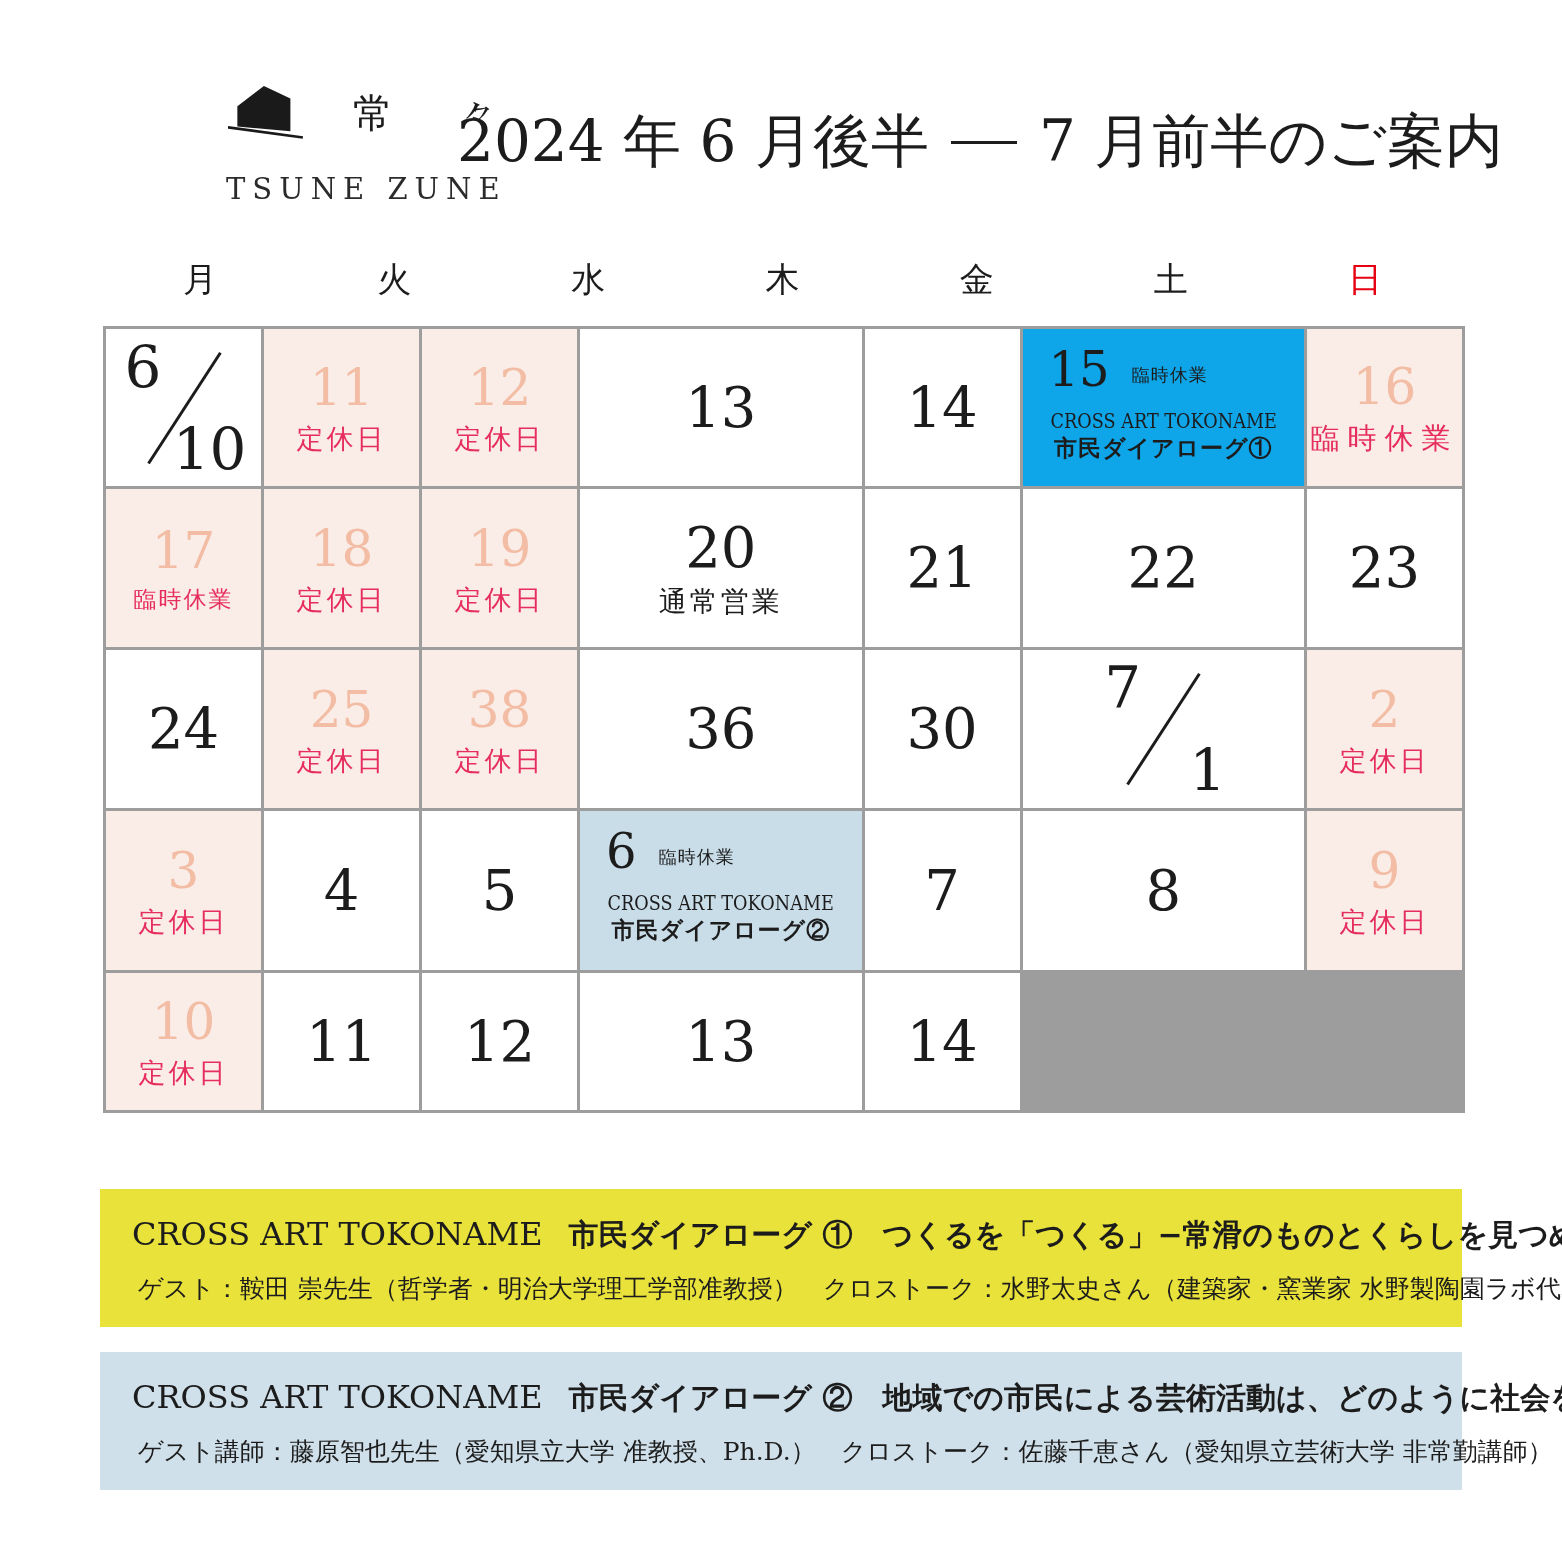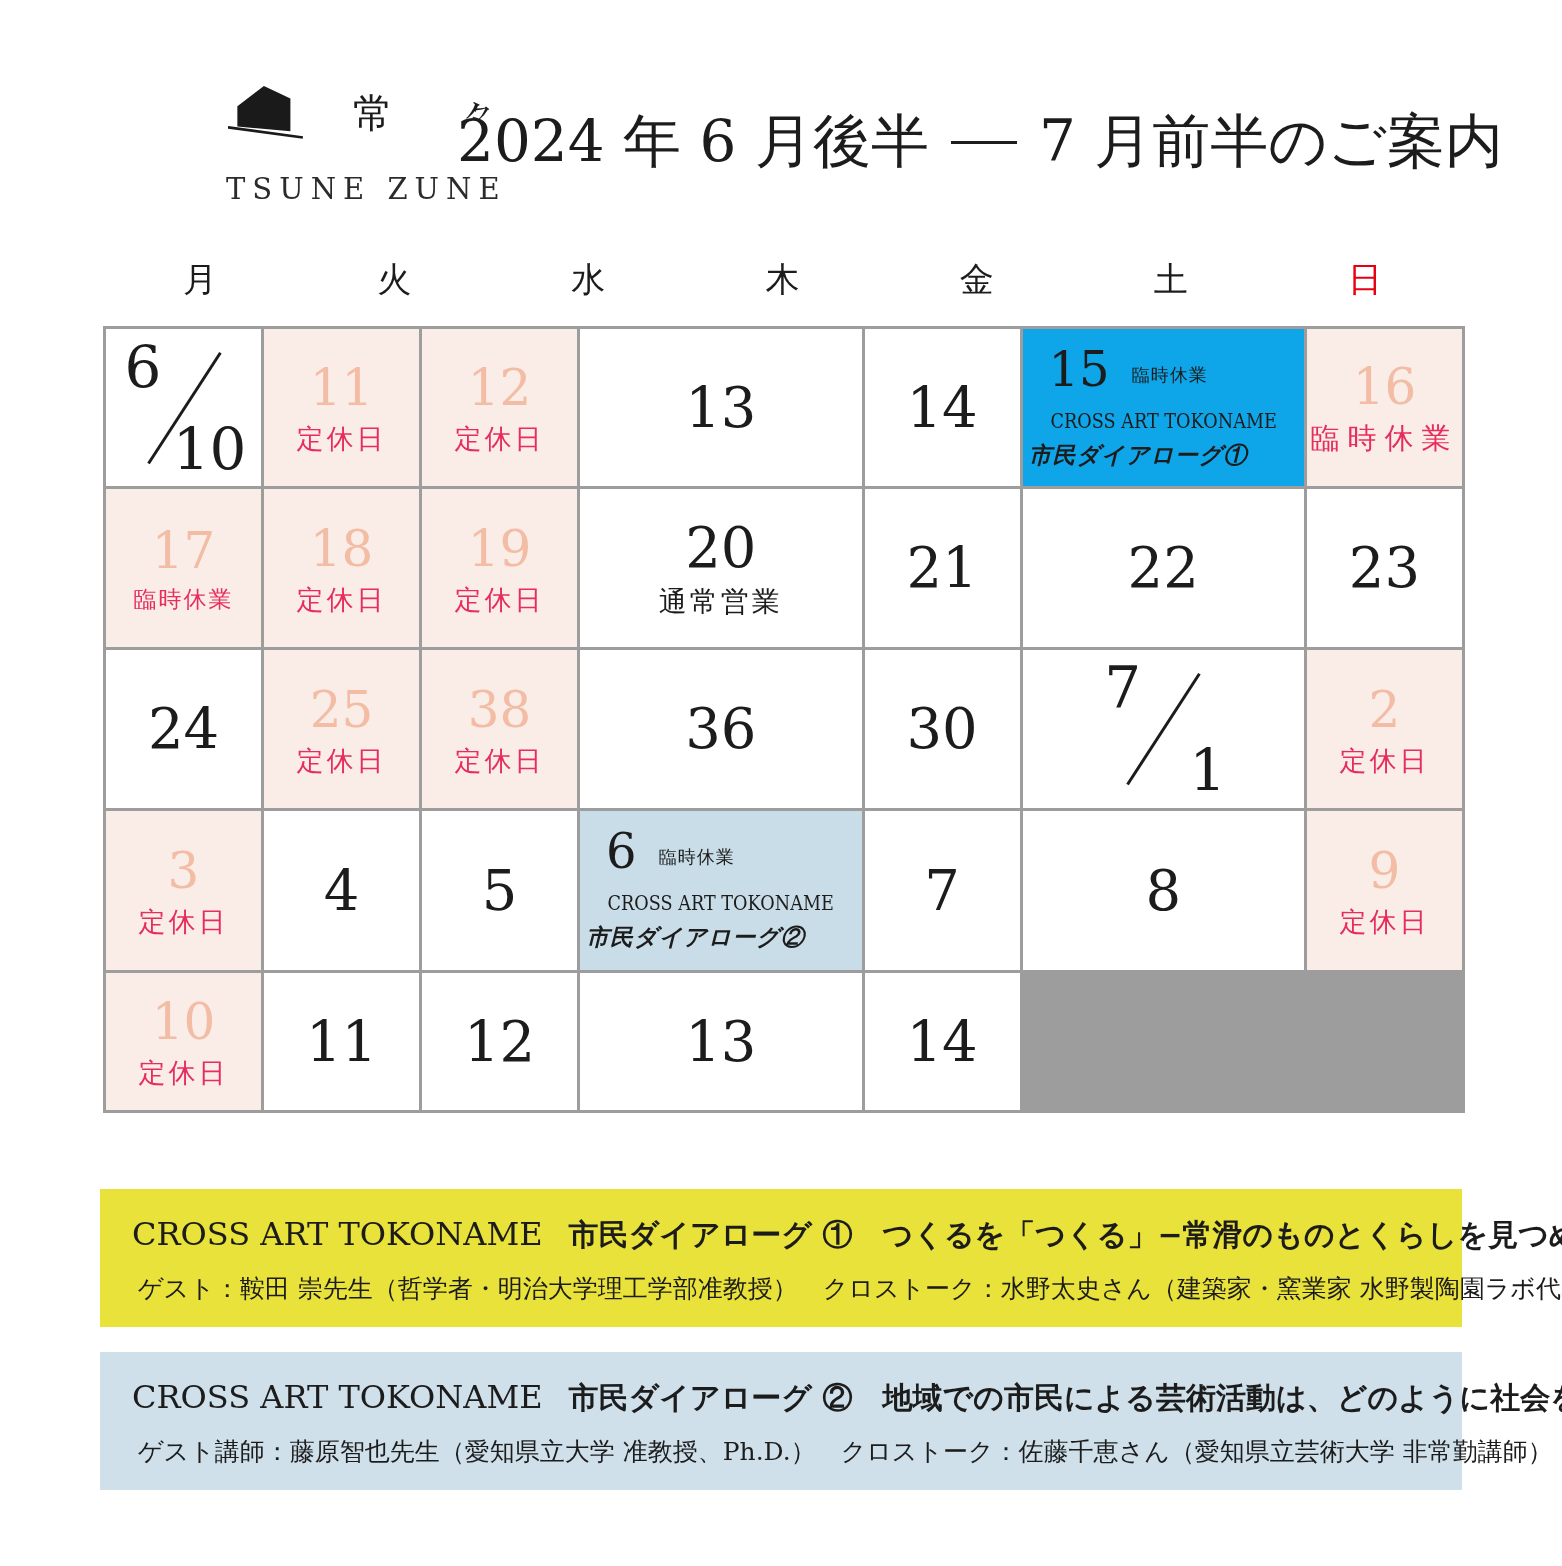--- a/index.html
+++ b/index.html
@@ -55,21 +55,21 @@
   .month-slash { position:absolute; left:calc(50% - 1px); top:0; width:2.5px; height:132px; background:#1c1c1c; transform:rotate(33deg); }
 
   
   .cell-event { justify-content:flex-start; align-items:stretch; padding:16px 6px 0 6px; }
   .cell-event.yellow { background:#0ea5e9; }
   .cell-event.blue   { background:#c9dde9; }
   .event-head { display:flex; align-items:center; gap:22px; margin-left:20px; }
   .event-num { font-size:48px; line-height:1; }
   .event-badge { font-size:18px; letter-spacing:1px; margin-top:12px; white-space:nowrap; }
   .event-line1 { font-size:21px; text-align:center; white-space:nowrap; margin-top:16px; transform:scaleX(.84); transform-origin:center; }
-  .event-line2 { font-size:23px; font-weight:bold; letter-spacing:1px; white-space:nowrap; margin-top:7px;font-style:italic; }
+  .event-line2 { font-size:23px; font-weight:bold; text-align:center; letter-spacing:1px; white-space:nowrap; margin-top:0; }
 
   
   .block { position:absolute; left:100px; width:1362px; height:138px; box-sizing:border-box; }
   .block-yellow { top:1189px; background:#e9e23a; }
   .block-blue   { top:1352px; background:#cfe0ea; }
   .block-line1 { margin:26px 0 0 32px; font-size:32px; white-space:nowrap; }
   .block-line1 .jp { font-weight:bold; font-size:30px; margin-left:26px; }
   .block-line2 { margin:16px 0 0 38px; font-size:25px; white-space:nowrap; }
 </style>
 </head>

